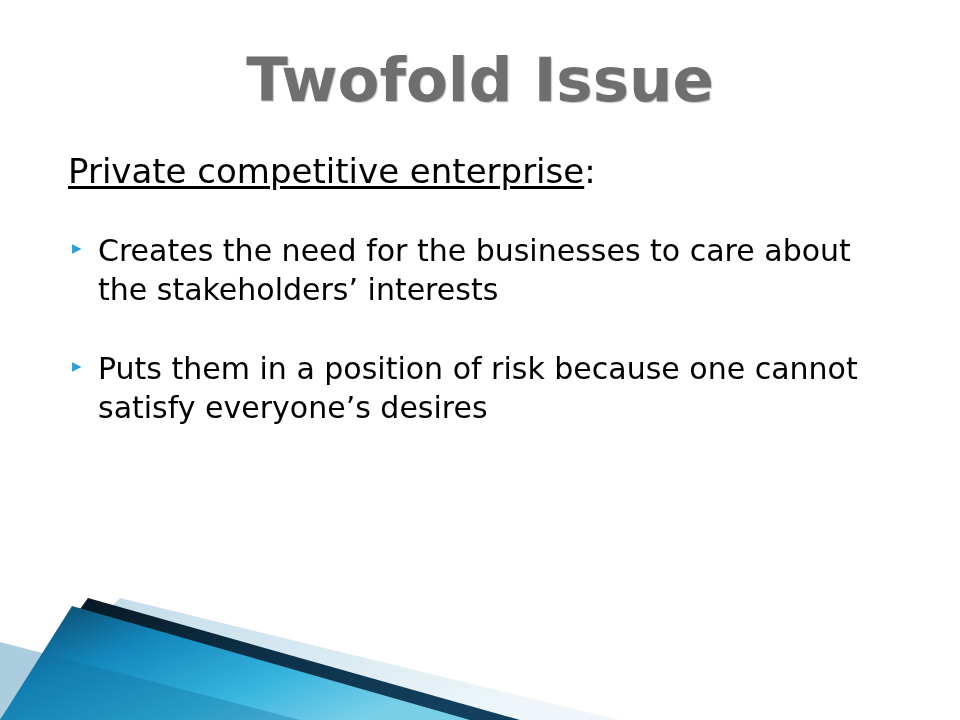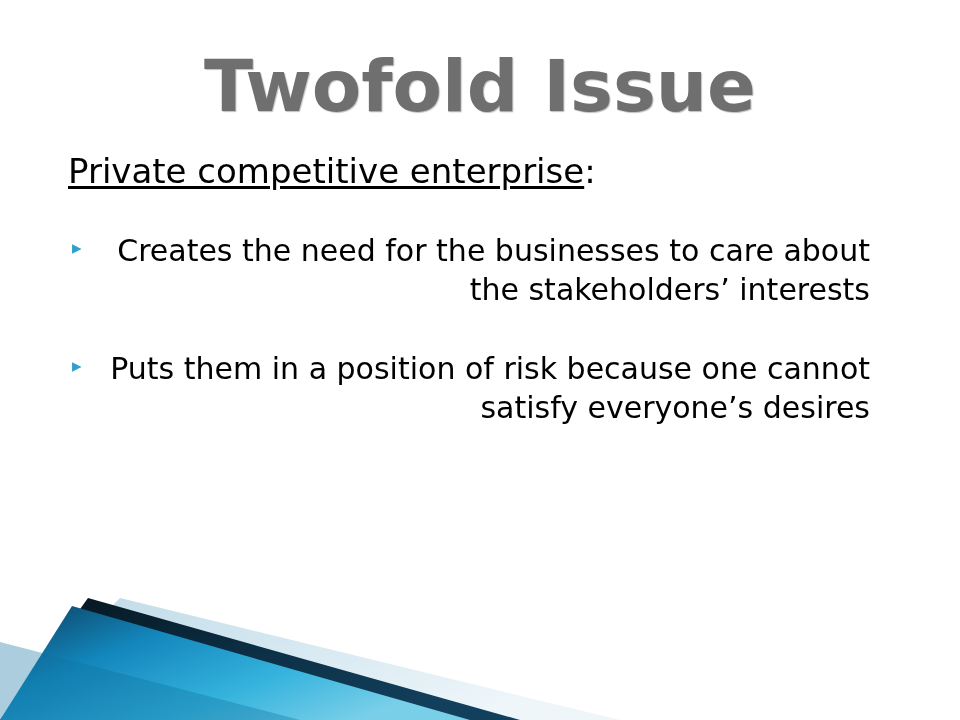--- a/index.html
+++ b/index.html
@@ -19,21 +19,21 @@
     height: 720px;
     background: #ffffff;
     overflow: hidden;
   }
   .slide-title {
     position: absolute;
     top: 44px;
     left: 0;
     width: 960px;
     text-align: center;
-    font-size: 72px;
+    font-size: 61px;
     font-weight: bold;
     color: #6f6f6f;
     letter-spacing: 0px;
     text-shadow: 1px 1px 1px rgba(140,140,140,0.55);
     font-family: "DejaVu Sans", sans-serif;
   }
   .body-area {
     position: absolute;
     left: 68px;
     top: 152px;
@@ -64,21 +64,20 @@
     width: 30px;
     color: #2e9fce;
     font-size: 19px;
     line-height: 1.75;
     padding-left: 4px;
     box-sizing: border-box;
   }
   .bullet-text {
     flex: 1 1 auto;
     max-width: 772px;
-    text-align: right;
   }
   
   .corner-art {
     position: absolute;
     left: 0;
     bottom: 0;
     width: 620px;
     height: 140px;
     overflow: hidden;
   }

